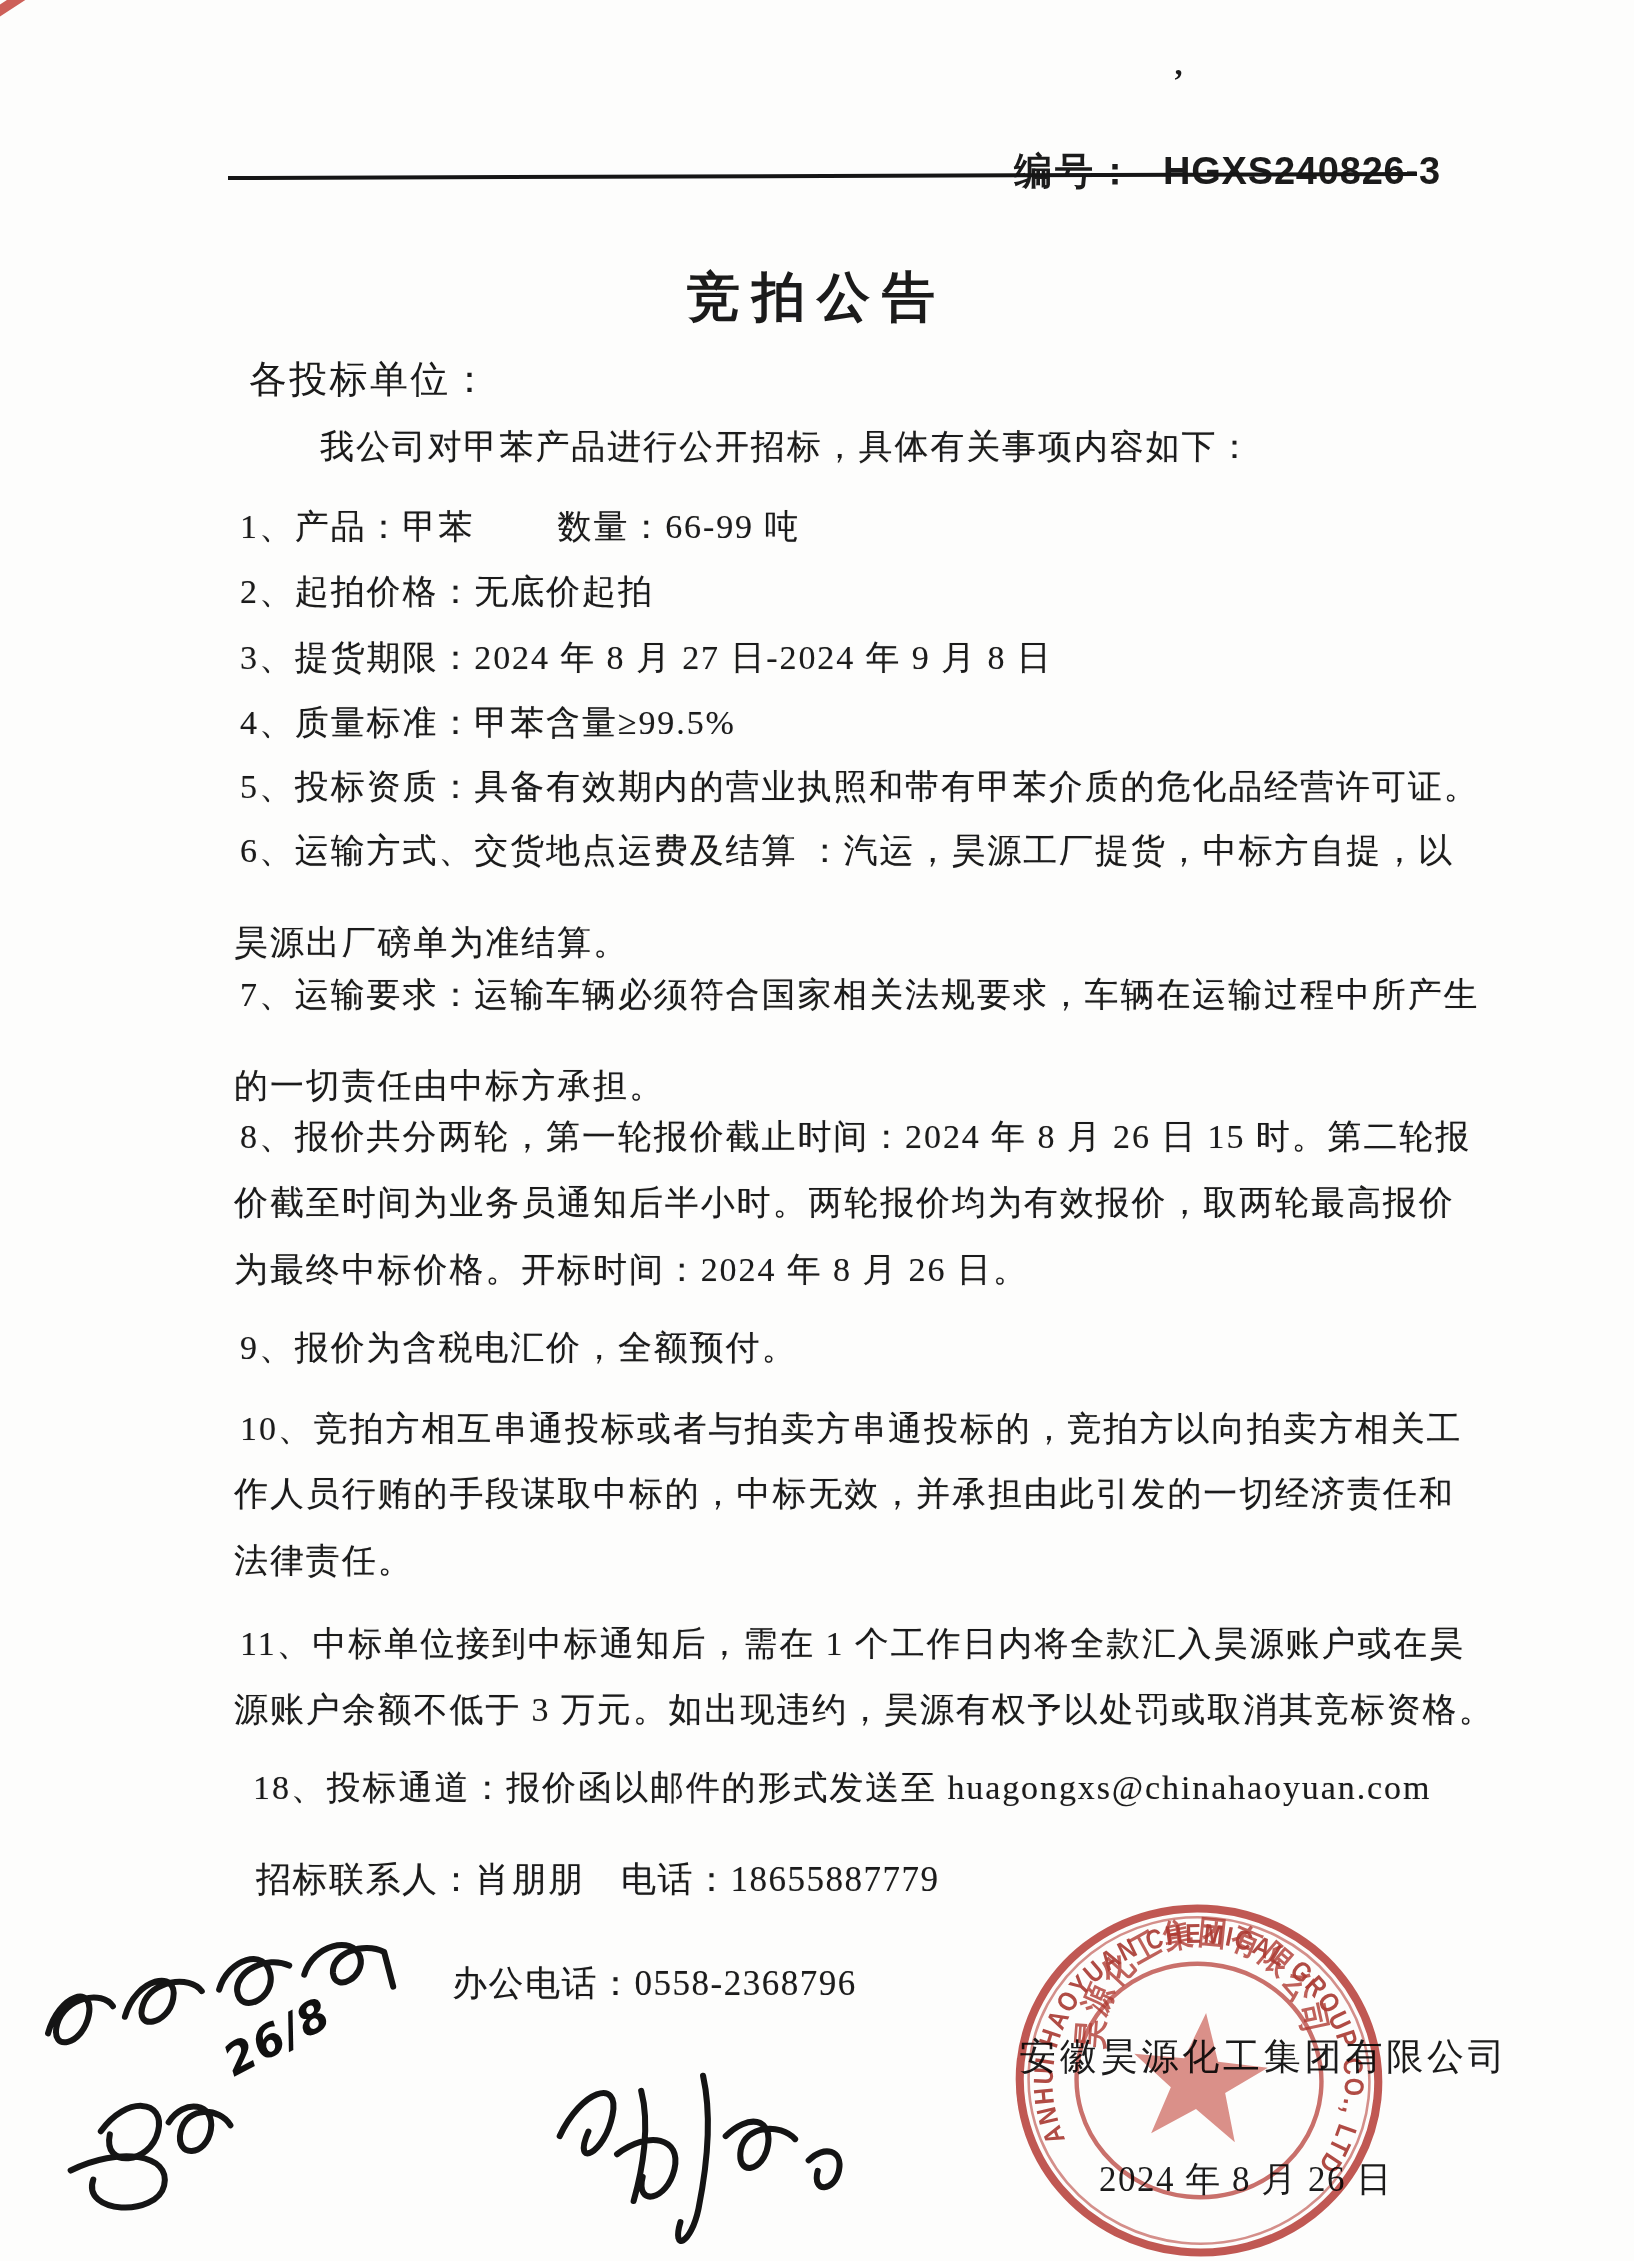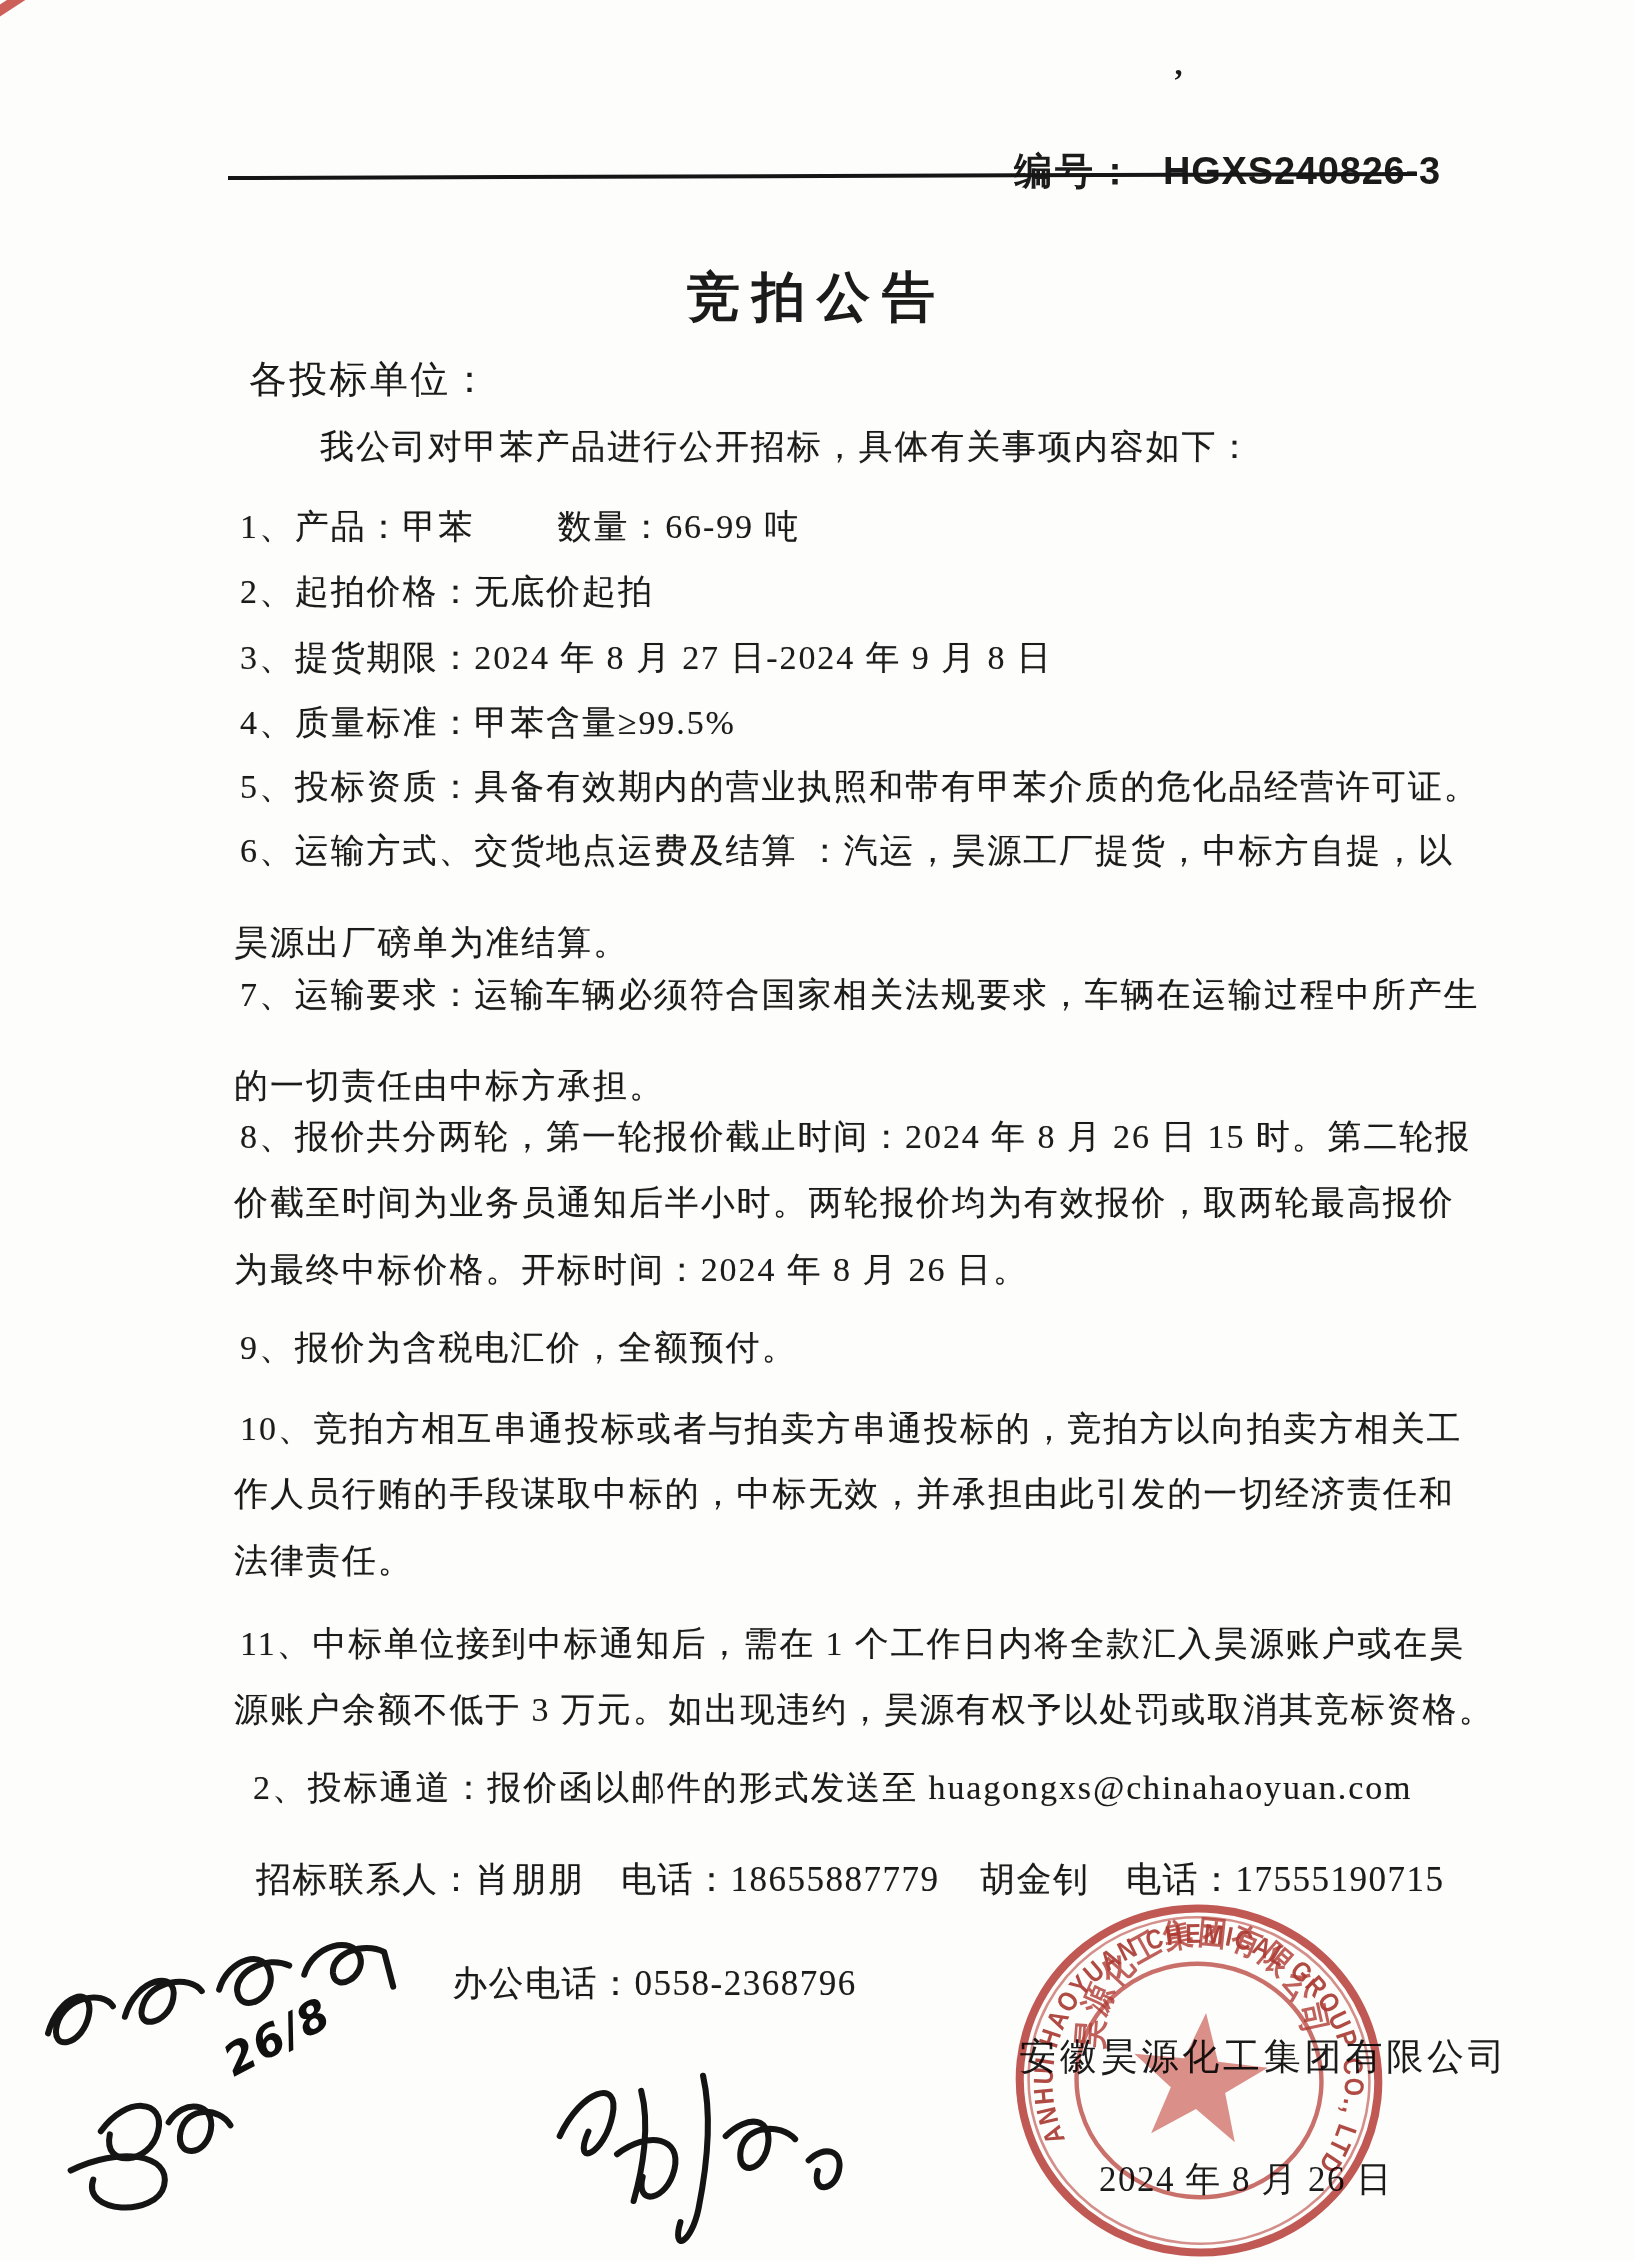--- a/index.html
+++ b/index.html
@@ -55,25 +55,24 @@
       <div class="t bl" style="left: 234px; top: 1039px; margin-top: 24px;">的一切责任由中标方承担。</div>
       <div class="t bl" style="left: 240px; top: 1114px;">8、报价共分两轮，第一轮报价截止时间：2024 年 8 月 26 日 15 时。第二轮报</div>
       <div class="t bl" style="left: 234px; top: 1180px;">价截至时间为业务员通知后半小时。两轮报价均为有效报价，取两轮最高报价</div>
       <div class="t bl" style="left: 234px; top: 1247px;">为最终中标价格。开标时间：2024 年 8 月 26 日。</div>
       <div class="t bl" style="left: 240px; top: 1325px;">9、报价为含税电汇价，全额预付。</div>
       <div class="t bl" style="left: 240px; top: 1406px;">10、竞拍方相互串通投标或者与拍卖方串通投标的，竞拍方以向拍卖方相关工</div>
       <div class="t bl" style="left: 234px; top: 1471px;">作人员行贿的手段谋取中标的，中标无效，并承担由此引发的一切经济责任和</div>
       <div class="t bl" style="left: 234px; top: 1538px;">法律责任。</div>
       <div class="t bl" style="left: 240px; top: 1621px;">11、中标单位接到中标通知后，需在 1 个工作日内将全款汇入昊源账户或在昊</div>
       <div class="t bl" style="left: 234px; top: 1687px;">源账户余额不低于 3 万元。如出现违约，昊源有权予以处罚或取消其竞标资格。</div>
-      <div class="t bl" style="left: 253px; top: 1765px;">2、投标通道：报价函以邮件的形式发送至 huagongxs@chinahaoyuan.com</div>
+      <div class="t bl" style="left: 253px; top: 1765px;">18、投标通道：报价函以邮件的形式发送至 huagongxs@chinahaoyuan.com</div>
     </div>
 
   <div class="t contact" style="left:256px;top:1856px;">招标联系人：肖朋朋　电话：18655887779</div>
-  <div class="t contact" style="left:980px;top:1856px;">胡金钊　电话：17555190715</div>
   <div class="t contact" style="left:452px;top:1960px;">办公电话：0558-2368796</div>
 
   <div class="t company" style="left:1019px;top:2032px;">安徽昊源化工集团有限公司</div>
   <div class="t datefoot" style="left:1099px;top:2156px;">2024 年 8 月 26 日</div>
 
   <div class="stamp-wrap">
     <svg viewBox="0 0 520 500" width="384" height="369">
       <ellipse cx="260" cy="250" rx="243" ry="233" fill="none" stroke="#b5352e" stroke-width="11" opacity="0.82"></ellipse>
       <ellipse cx="260" cy="250" rx="231" ry="221" fill="none" stroke="#b5352e" stroke-width="3.5" opacity="0.55"></ellipse>
       <ellipse cx="260" cy="250" rx="166" ry="158" fill="none" stroke="#b5352e" stroke-width="6" opacity="0.7"></ellipse>

